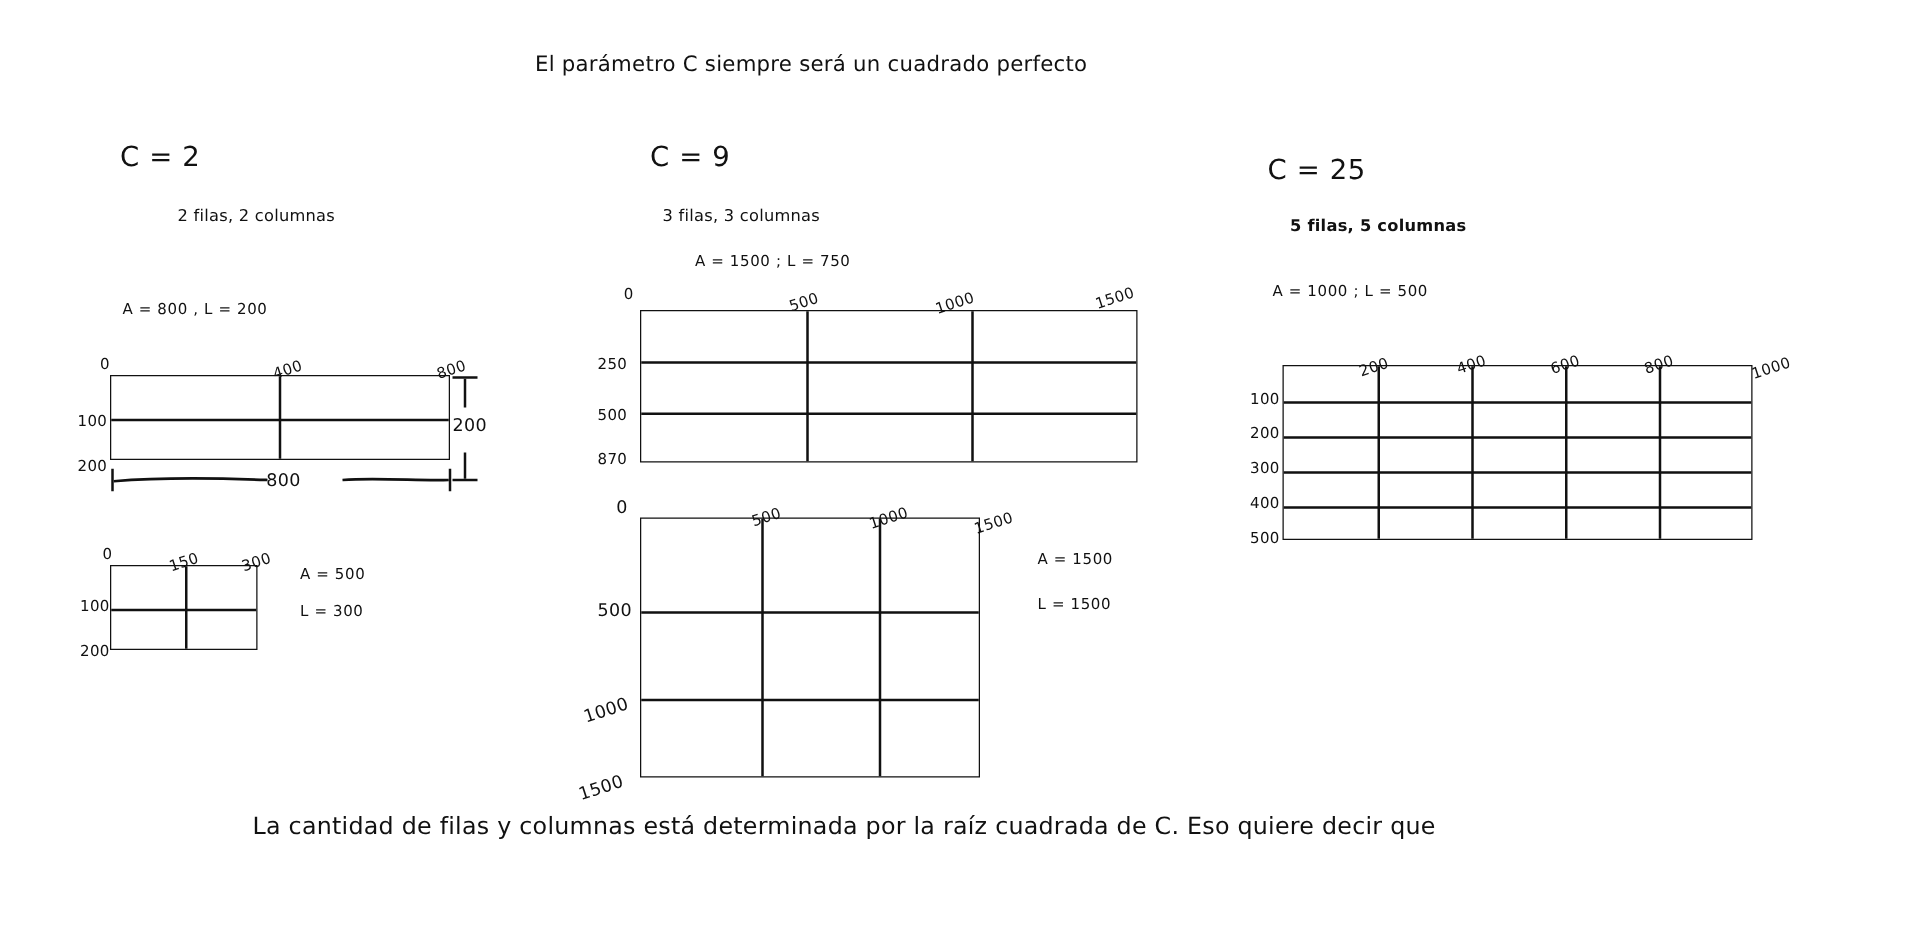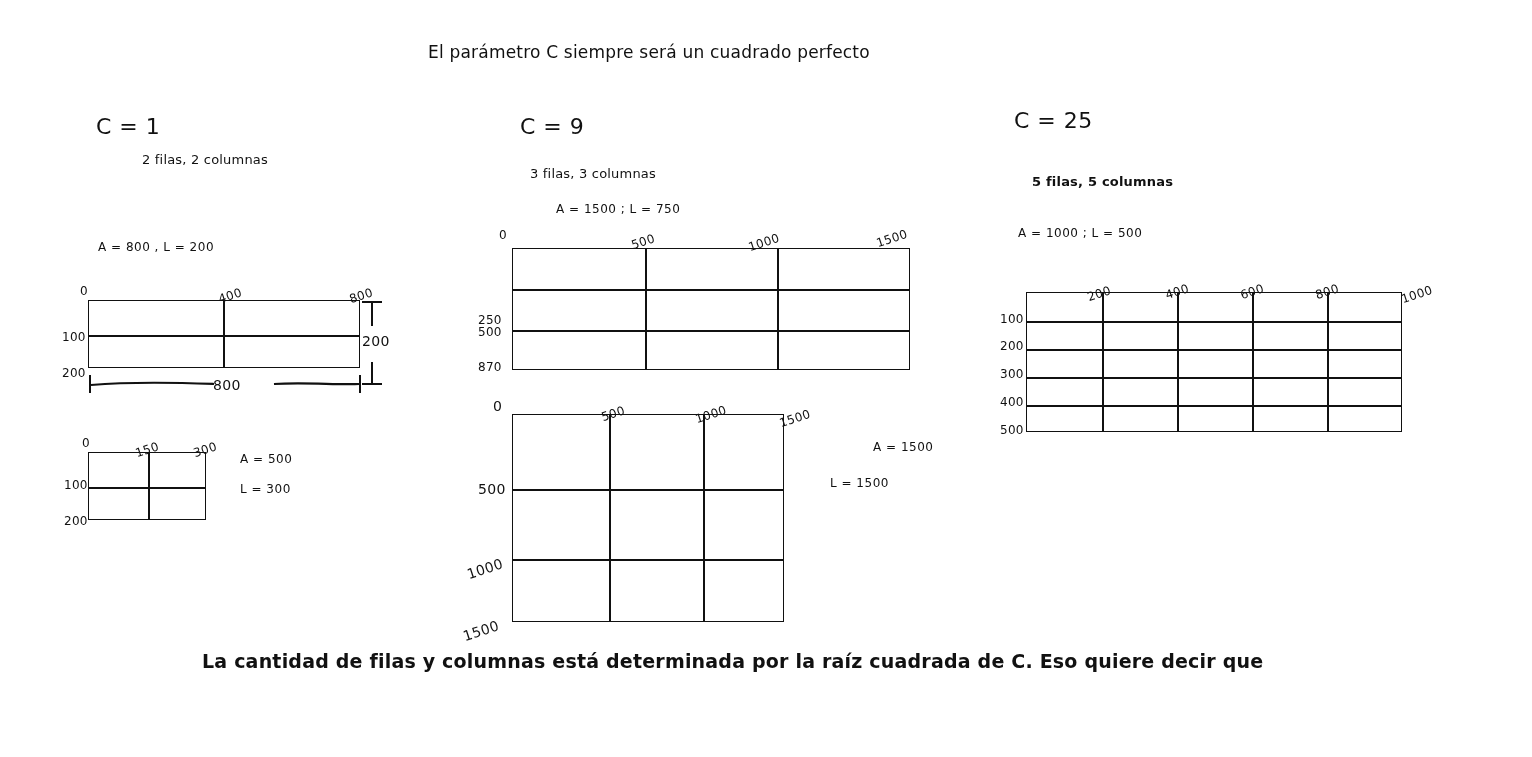--- a/index.html
+++ b/index.html
@@ -56,22 +56,22 @@
   .grid .vline{width:1.6px;top:0;bottom:0;}
   .grid .hline{height:1.6px;left:0;right:0;}
   svg{position:absolute;overflow:visible;}
   .dim line, .dim path{stroke:#111;fill:none;}
 </style>
 </head>
 <body>
 
 <div class="abs title hand" style="left:428px;top:42px;">El parámetro C siempre será un cuadrado perfecto</div>
 
-<div class="abs section-title hand" style="left:96px;top:114px;">C = 1</div>
-<div class="abs section-sub hand" style="left:142px;top:152px;">2 filas, 2 columnas</div>
+<div class="abs section-title hand" style="left:96px;top:114px;">C = 2</div>
+<div class="abs section-sub hand" style="left:142px;top:166px;">2 filas, 2 columnas</div>
 
 <div class="abs formula hand" style="left:98px;top:240px;">A = 800 ,  L = 200</div>
 
 <div class="grid" style="left:88px;top:300px;width:272px;height:68px;">
   <div class="vline" style="left:134px;"></div>
   <div class="hline" style="top:34px;"></div>
 </div>
 
 <div class="abs tick hand" style="left:80px;top:284px;">0</div>
 <div class="abs tick hand rot" style="left:221px;top:292px;">400</div>
@@ -117,42 +117,42 @@
 <div class="grid" style="left:512px;top:248px;width:398px;height:122px;">
   <div class="vline" style="left:132px;"></div>
   <div class="vline" style="left:264px;"></div>
   <div class="hline" style="top:40px;"></div>
   <div class="hline" style="top:81px;"></div>
 </div>
 <div class="abs tick hand" style="left:499px;top:228px;">0</div>
 <div class="abs tick hand rot" style="left:634px;top:238px;">500</div>
 <div class="abs tick hand rot" style="left:751px;top:240px;">1000</div>
 <div class="abs tick hand rot" style="left:879px;top:236px;">1500</div>
-<div class="abs tick hand" style="left:478px;top:284px;margin-top:29px;">250</div>
+<div class="abs tick hand" style="left:478px;top:284px;">250</div>
 <div class="abs tick hand" style="left:478px;top:325px;">500</div>
 <div class="abs tick hand" style="left:478px;top:360px;">870</div>
 
 <div class="grid" style="left:512px;top:414px;width:272px;height:208px;">
   <div class="vline" style="left:96px;"></div>
   <div class="vline" style="left:190px;"></div>
   <div class="hline" style="top:74px;"></div>
   <div class="hline" style="top:144px;"></div>
 </div>
 <div class="abs tick hand" style="left:493px;top:398px;font-size:14px;">0</div>
 <div class="abs tick hand rot" style="left:604px;top:410px;">500</div>
 <div class="abs tick hand rot" style="left:698px;top:412px;">1000</div>
 <div class="abs tick hand rot" style="left:782px;top:416px;">1500</div>
 <div class="abs tick hand" style="left:478px;top:481px;font-size:14px;">500</div>
 <div class="abs tick hand rot" style="left:470px;top:566px;font-size:14px;">1000</div>
 <div class="abs tick hand rot" style="left:466px;top:628px;font-size:14px;">1500</div>
 
-<div class="abs formula hand" style="left:873px;top:440px;">A = 1500</div>
+<div class="abs formula hand" style="left:830px;top:440px;">A = 1500</div>
 <div class="abs formula hand" style="left:830px;top:476px;">L = 1500</div>
 
-<div class="abs section-title hand" style="left:1014px;top:108px;">C = 25</div>
+<div class="abs section-title hand" style="left:1014px;top:124px;">C = 25</div>
 <div class="abs section-sub hand" style="left:1032px;top:174px;font-weight:bold;">5 filas, 5 columnas</div>
 
 <div class="abs formula hand" style="left:1018px;top:226px;">A = 1000 ;  L = 500</div>
 
 <div class="grid" style="left:1026px;top:292px;width:376px;height:140px;">
   <div class="vline" style="left:75px;"></div>
   <div class="vline" style="left:150px;"></div>
   <div class="vline" style="left:225px;"></div>
   <div class="vline" style="left:300px;"></div>
   <div class="hline" style="top:28px;"></div>
@@ -164,15 +164,15 @@
 <div class="abs tick hand rot" style="left:1168px;top:288px;">400</div>
 <div class="abs tick hand rot" style="left:1243px;top:288px;">600</div>
 <div class="abs tick hand rot" style="left:1318px;top:288px;">800</div>
 <div class="abs tick hand rot" style="left:1404px;top:292px;">1000</div>
 <div class="abs tick hand" style="left:1000px;top:312px;">100</div>
 <div class="abs tick hand" style="left:1000px;top:339px;">200</div>
 <div class="abs tick hand" style="left:1000px;top:367px;">300</div>
 <div class="abs tick hand" style="left:1000px;top:395px;">400</div>
 <div class="abs tick hand" style="left:1000px;top:423px;">500</div>
 
-<div class="abs bottom-note hand" style="left:202px;top:646px;font-weight:bold;">
+<div class="abs bottom-note hand" style="left:202px;top:646px;">
   <div>La cantidad de filas y columnas está determinada por la raíz cuadrada de C. Eso quiere decir que</div>
 </div>
 
 </body></html>

